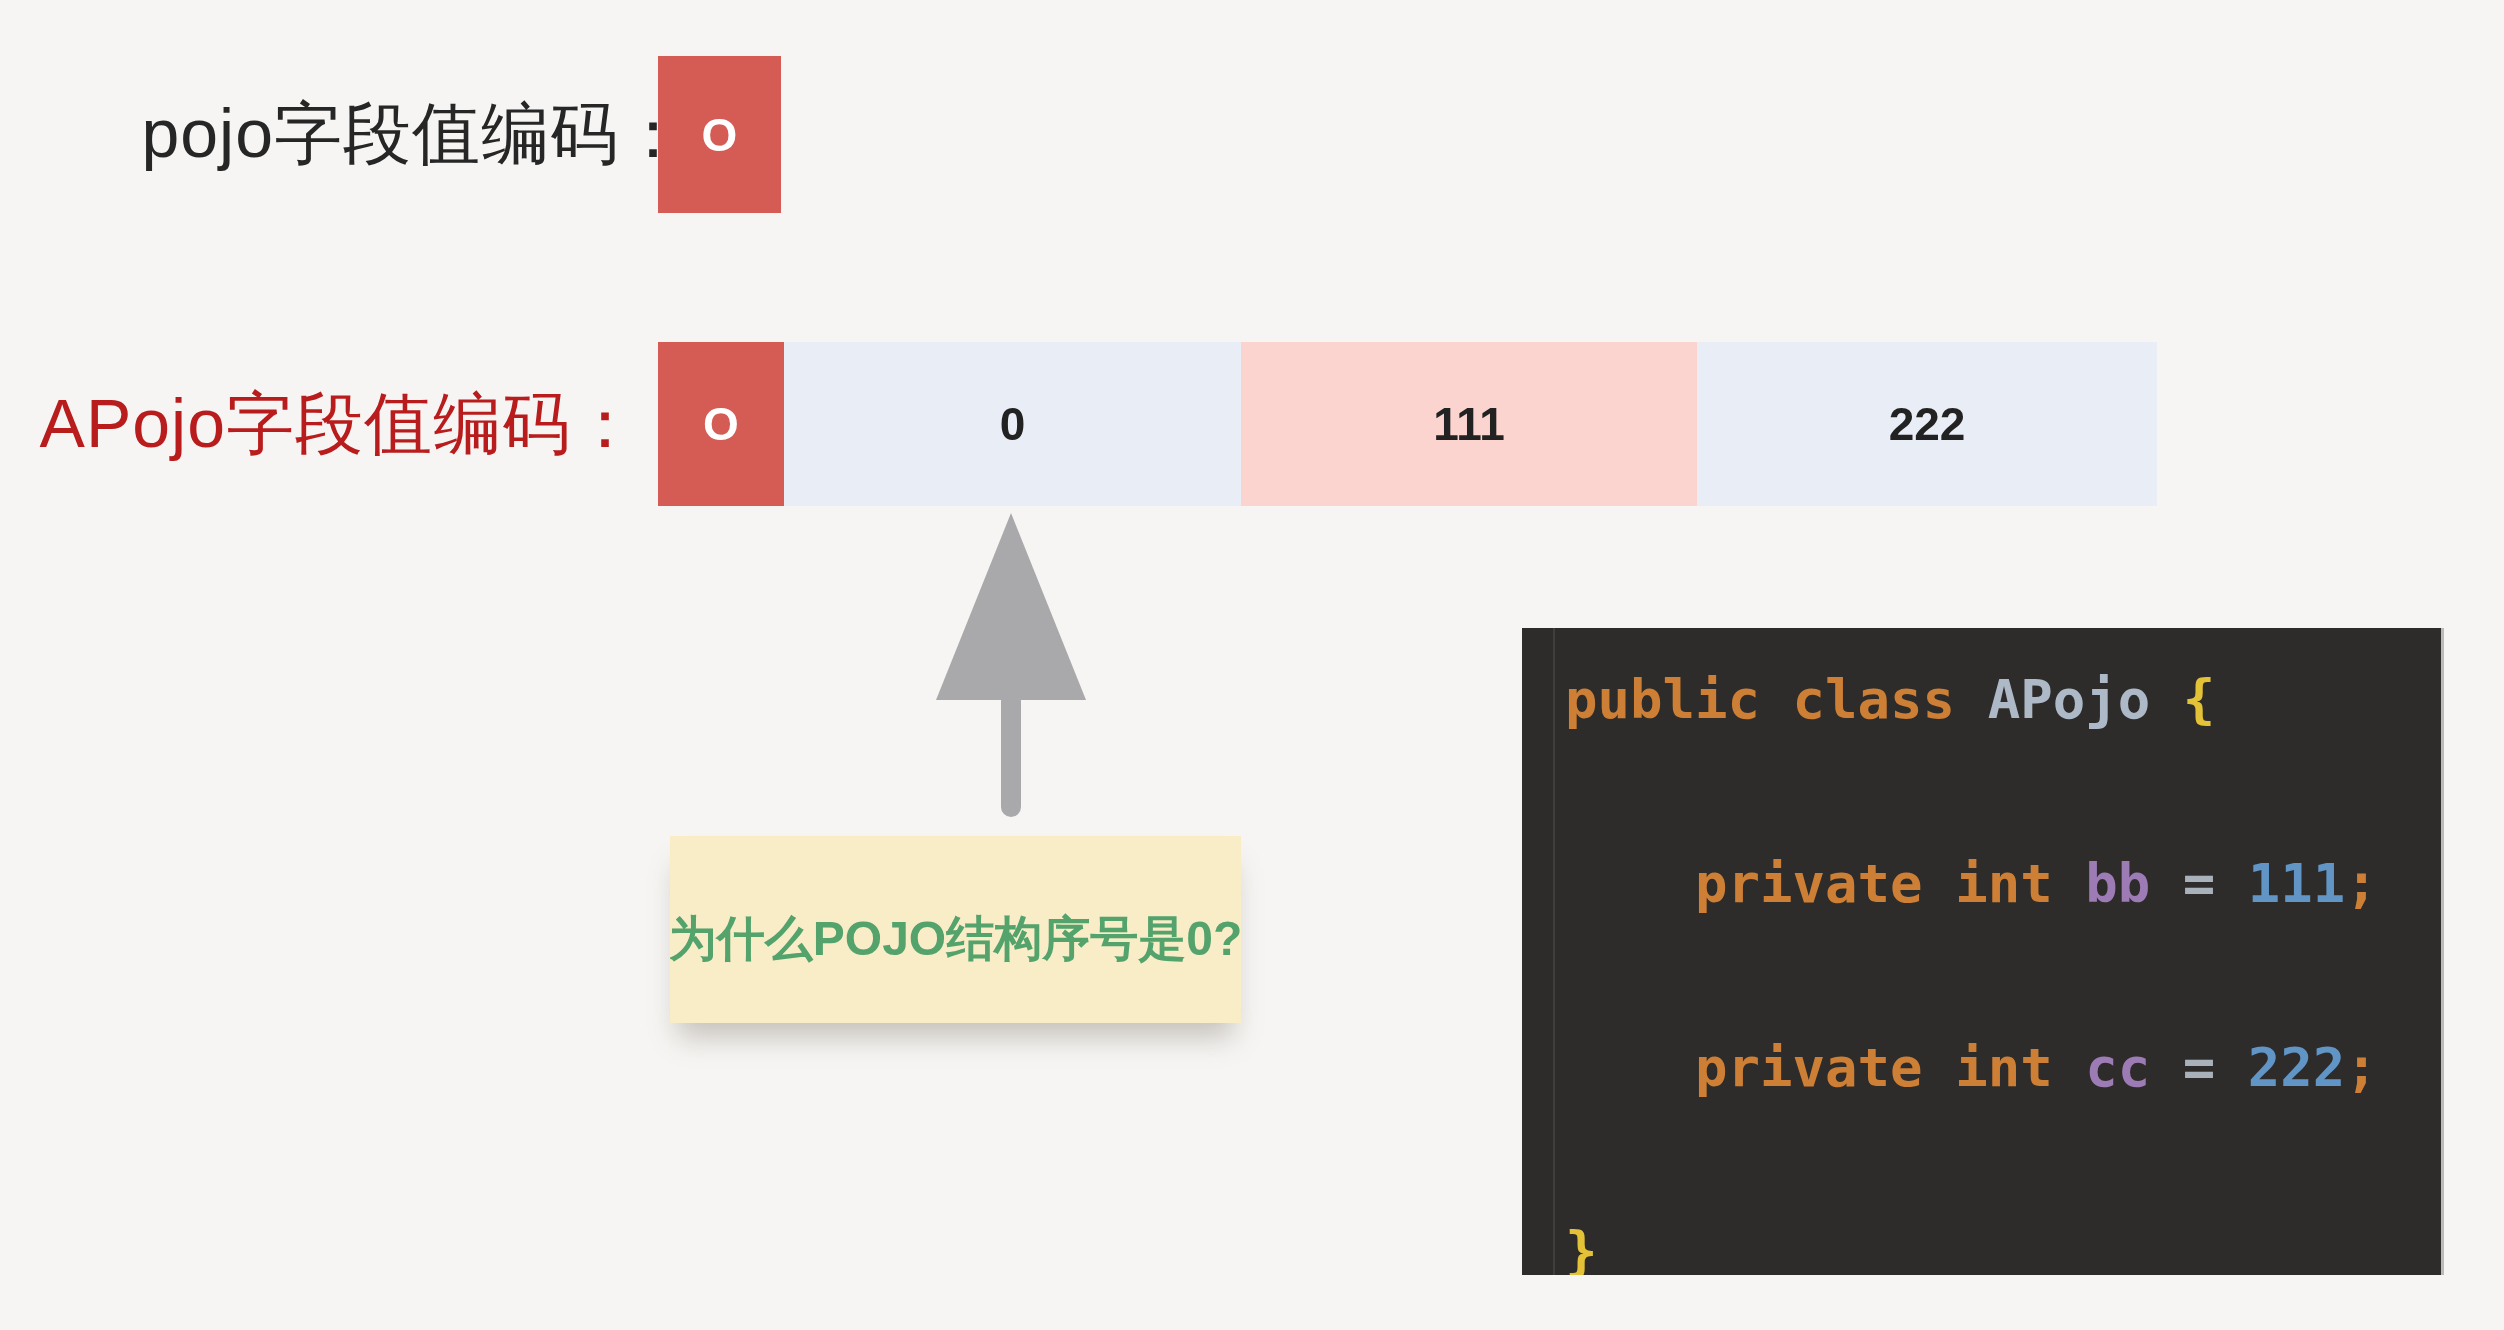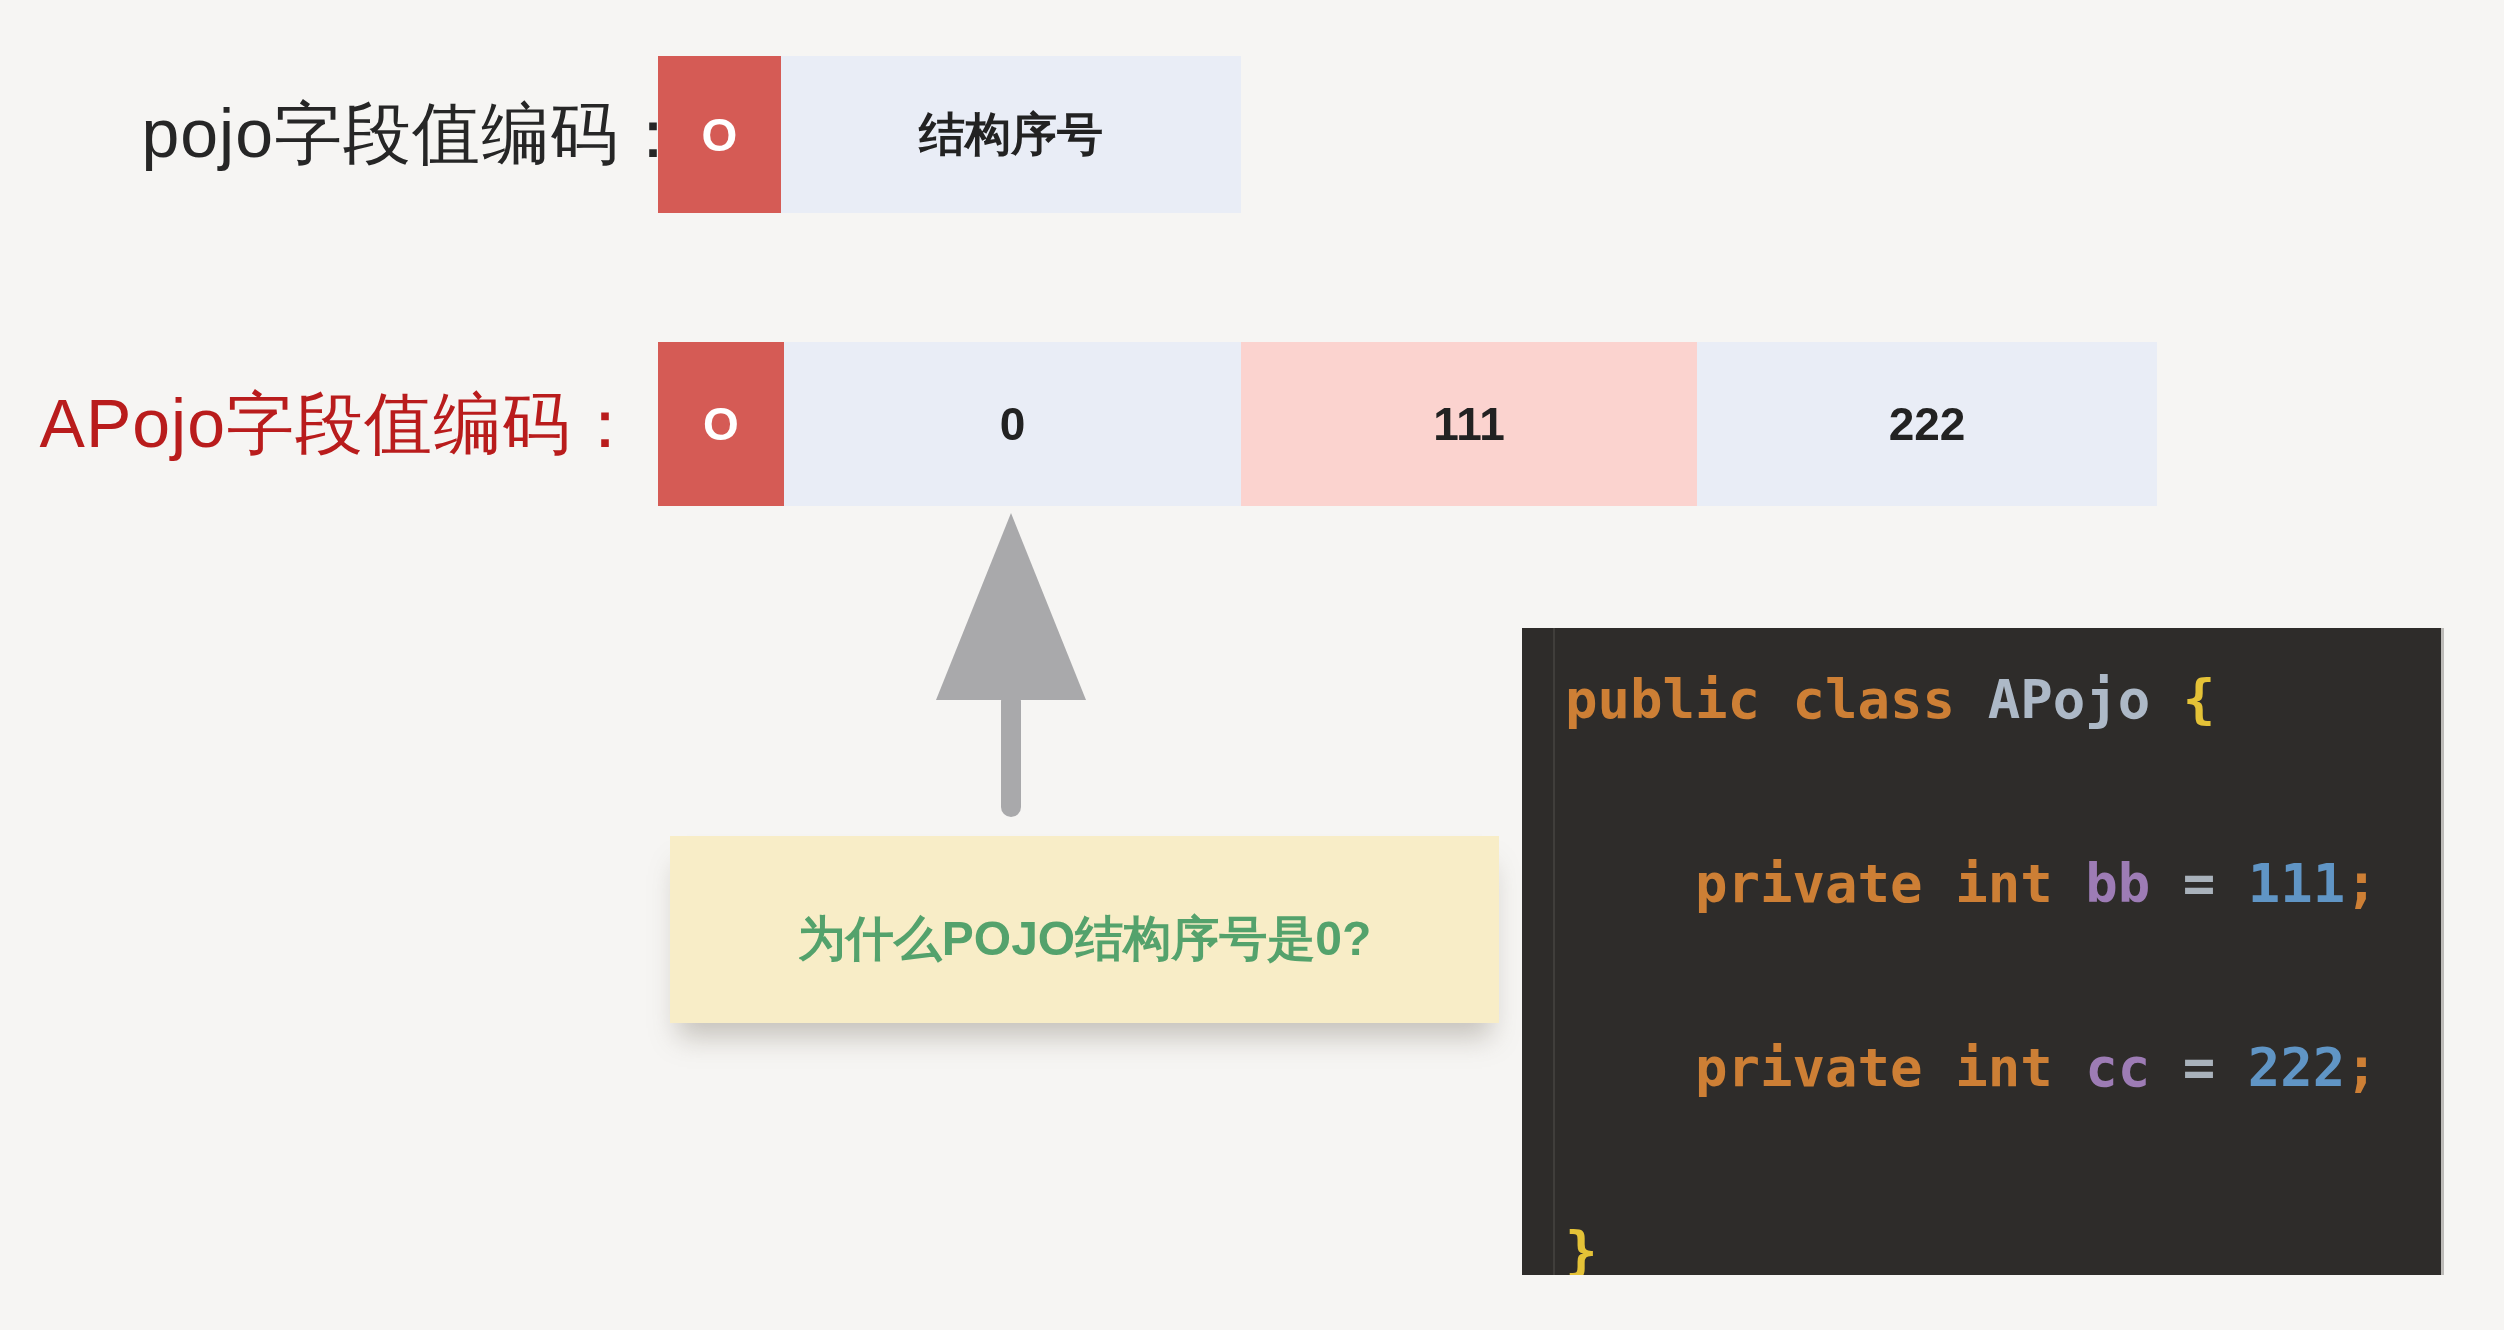--- a/index.html
+++ b/index.html
@@ -44,23 +44,20 @@
 </style>
 </head>
 <body style="background: rgb(246, 245, 243);">
 
 <div class="abs row-label" style="top: 56px; height: 157px; color: rgb(38, 38, 38); padding-left: 48px;">pojo字段值编码：</div>
 
 <div class="abs enc-row" style="left:658px;top:56px;height:157px;">
     <div class="enc-cell" style="width: 123px; background: rgb(213, 91, 85);">
       <span style="color: rgb(255, 255, 255);">O</span>
     </div>
-    <div class="enc-cell" style="width: 460px; background: rgb(233, 237, 246);">
-      <span style="color: rgb(34, 34, 34);">结构序号</span>
-    </div>
   </div>
 
 <div class="abs row-label" style="top: 342px; height: 164px; color: #b91c1c;">APojo字段值编码：</div>
 
 <div class="abs enc-row" style="left:658px;top:342px;height:164px;">
     <div class="enc-cell" style="width: 126px; background: rgb(213, 91, 85);">
       <span style="color: rgb(255, 255, 255);">O</span>
     </div>
     <div class="enc-cell" style="width: 457px; background: rgb(233, 237, 246);">
       <span style="color: rgb(34, 34, 34);">0</span>
@@ -73,21 +70,21 @@
     </div>
   </div>
 
 <div class="abs" style="left:926px;top:505px;width:170px;height:320px;">
   <svg class="arrow-svg" width="170" height="320" viewBox="0 0 170 320">
     <rect x="75" y="186" width="20" height="126" rx="10" fill="#a9a9ab"></rect>
     <polygon points="85,8 10,195 160,195" fill="#a9a9ab"></polygon>
   </svg>
 </div>
 
-<div class="abs note-box" style="left: 670px; top: 836px; width: 829px; height: 187px; background: rgb(248, 237, 199);">
+<div class="abs note-box" style="left: 670px; top: 836px; width: 571px; height: 187px; background: rgb(248, 237, 199);">
   <span class="note-text" style="color: rgb(84, 162, 108);">为什么POJO结构序号是0?</span>
 </div>
 
 <div class="abs code-block" style="left: 1522px; top: 628px; width: 922px; height: 647px; background: rgb(46, 44, 42);">
   <div class="code-gutter" style="left: 31px; background: rgb(64, 62, 59);"></div>
   <pre class="code-pre" id="code-pre"><span style="color: rgb(205, 127, 53);">public class </span><span style="color: rgb(173, 185, 199);">APojo </span><span style="color: rgb(228, 194, 55);">{</span>
 
 <span style="color: rgb(173, 185, 199);">    </span><span style="color: rgb(205, 127, 53);">private int </span><span style="color: rgb(157, 124, 181);">bb </span><span style="color: rgb(169, 178, 187);">= </span><span style="color: rgb(96, 149, 197);">111</span><span style="color: rgb(205, 127, 53);">;</span>
 
 <span style="color: rgb(173, 185, 199);">    </span><span style="color: rgb(205, 127, 53);">private int </span><span style="color: rgb(157, 124, 181);">cc </span><span style="color: rgb(169, 178, 187);">= </span><span style="color: rgb(96, 149, 197);">222</span><span style="color: rgb(205, 127, 53);">;</span>

